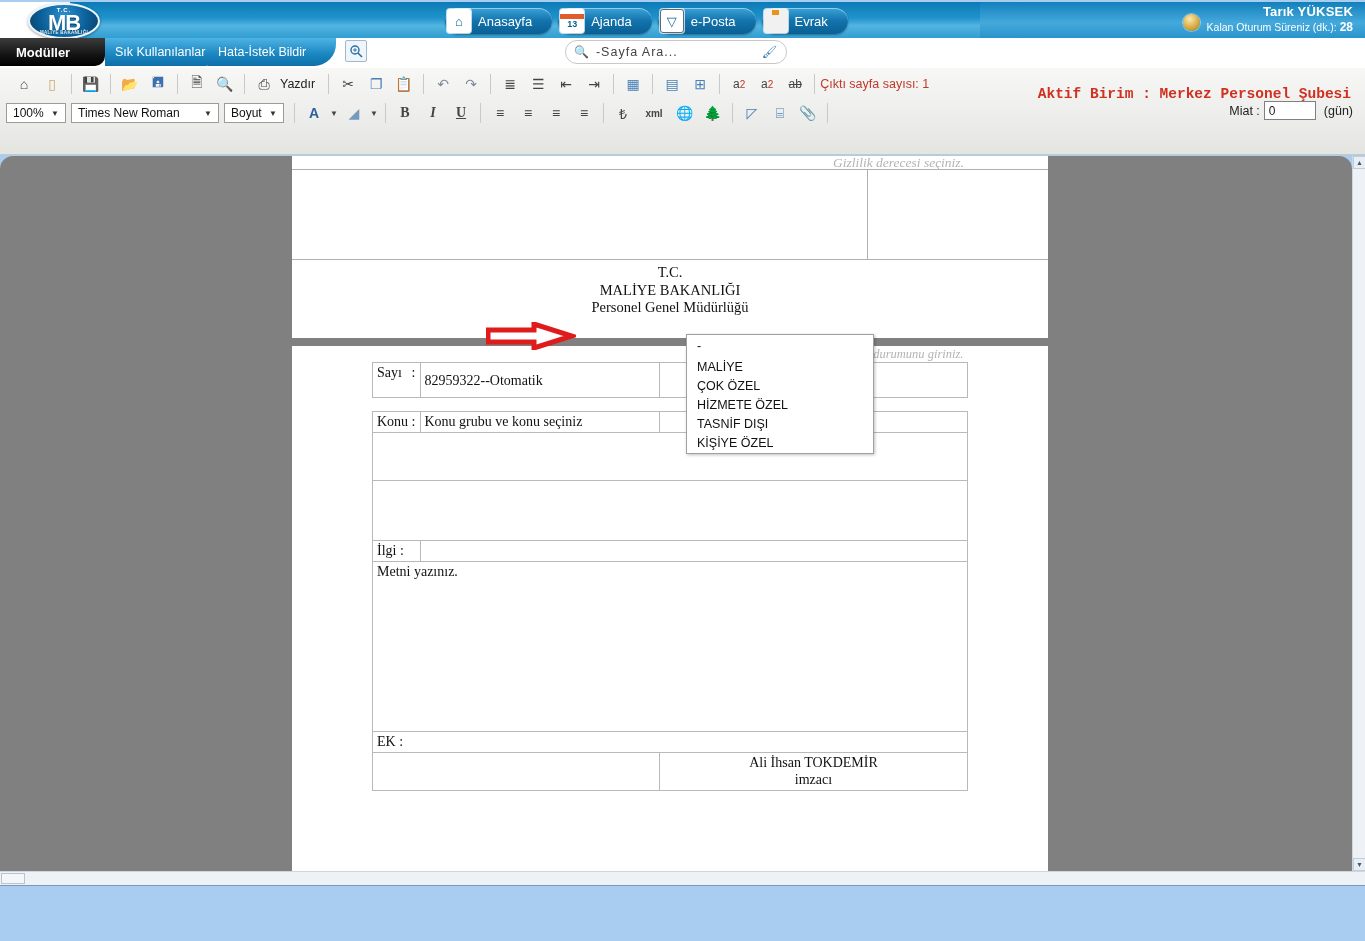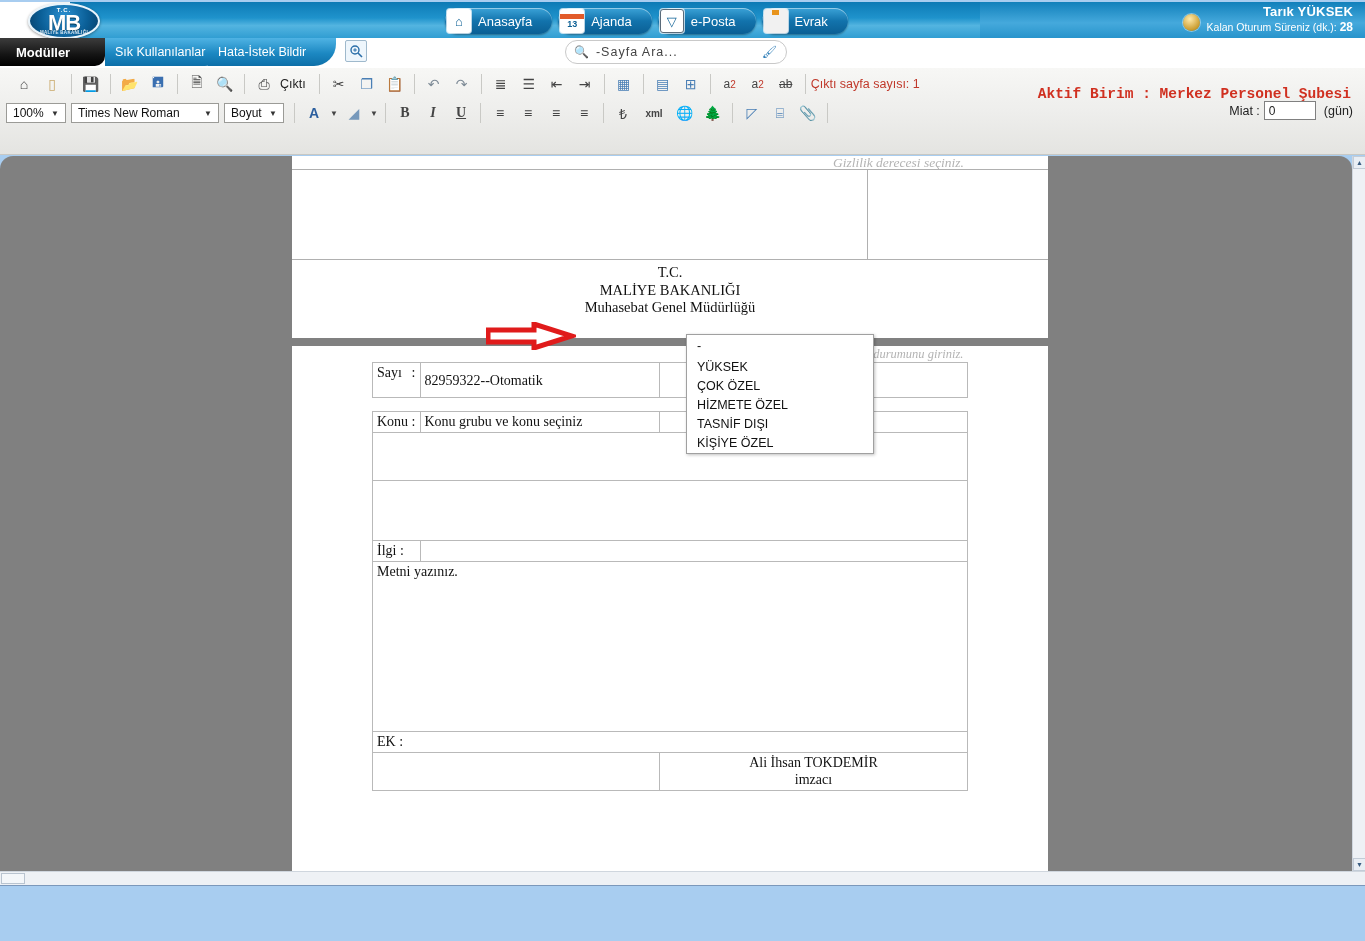--- a/index.html
+++ b/index.html
@@ -321,21 +321,21 @@
     <div class="tsep"></div>
     <div class="tbtn" style="color:#3a6fb0;">💾</div>
     <div class="tsep"></div>
     <div class="tbtn" style="color:#d3a63c;">📂</div>
     <div class="tbtn" style="color:#3a6fb0;">🖪</div>
     <div class="tsep"></div>
     <div class="tbtn">🗎</div>
     <div class="tbtn">🔍</div>
     <div class="tsep"></div>
     <div class="tbtn">⎙</div>
-    <span class="tlabel">Çıktı</span>
+    <span class="tlabel">Yazdır</span>
     <div class="tsep"></div>
     <div class="tbtn">✂</div>
     <div class="tbtn" style="color:#4a7fb5;">❐</div>
     <div class="tbtn" style="color:#c08a3a;">📋</div>
     <div class="tsep"></div>
     <div class="tbtn" style="color:#7d8a96;">↶</div>
     <div class="tbtn" style="color:#7d8a96;">↷</div>
     <div class="tsep"></div>
     <div class="tbtn">≣</div>
     <div class="tbtn">☰</div>
@@ -447,21 +447,21 @@
         <span class="ph">Gizlilik derecesi seçiniz.</span>
       </div>
       <div class="r2">
         <div class="subbox"></div>
       </div>
     </div>
 
     <div class="tc-block">
       <span class="l">T.C.</span>
       <span class="l">MALİYE BAKANLIĞI</span>
-      <span class="l">Muhasebat Genel Müdürlüğü</span>
+      <span class="l">Personel Genel Müdürlüğü</span>
     </div>
 
     <div class="lower">
       <table class="ltbl">
         <tbody>
             <tr>
           <td colspan="3" class="t-note">
             <span class="ph">Yazı durumunu giriniz.</span>
           </td>
         </tr>
@@ -529,21 +529,21 @@
   <div class="page-break"></div>
 
   <div class="arrow-ann">
     <svg width="90" height="28" viewBox="0 0 90 28" aria-hidden="true">
       <polygon points="2,8 48,8 48,2 86,14 48,26 48,20 2,20" fill="#ffffff" stroke="#e01b1b" stroke-width="5" stroke-linejoin="miter"></polygon>
     </svg>
   </div>
 
   <div class="dd">
     <div class="dd-item">-</div>
-    <div class="dd-item">YÜKSEK</div>
+    <div class="dd-item">MALİYE</div>
     <div class="dd-item">ÇOK ÖZEL</div>
     <div class="dd-item">HİZMETE ÖZEL</div>
     <div class="dd-item">TASNİF DIŞI</div>
     <div class="dd-item">KİŞİYE ÖZEL</div>
   </div>
 </div>
 
 <div class="vscroll">
   <div class="vs-up">▲</div>
   <div class="vs-dn">▼</div>

